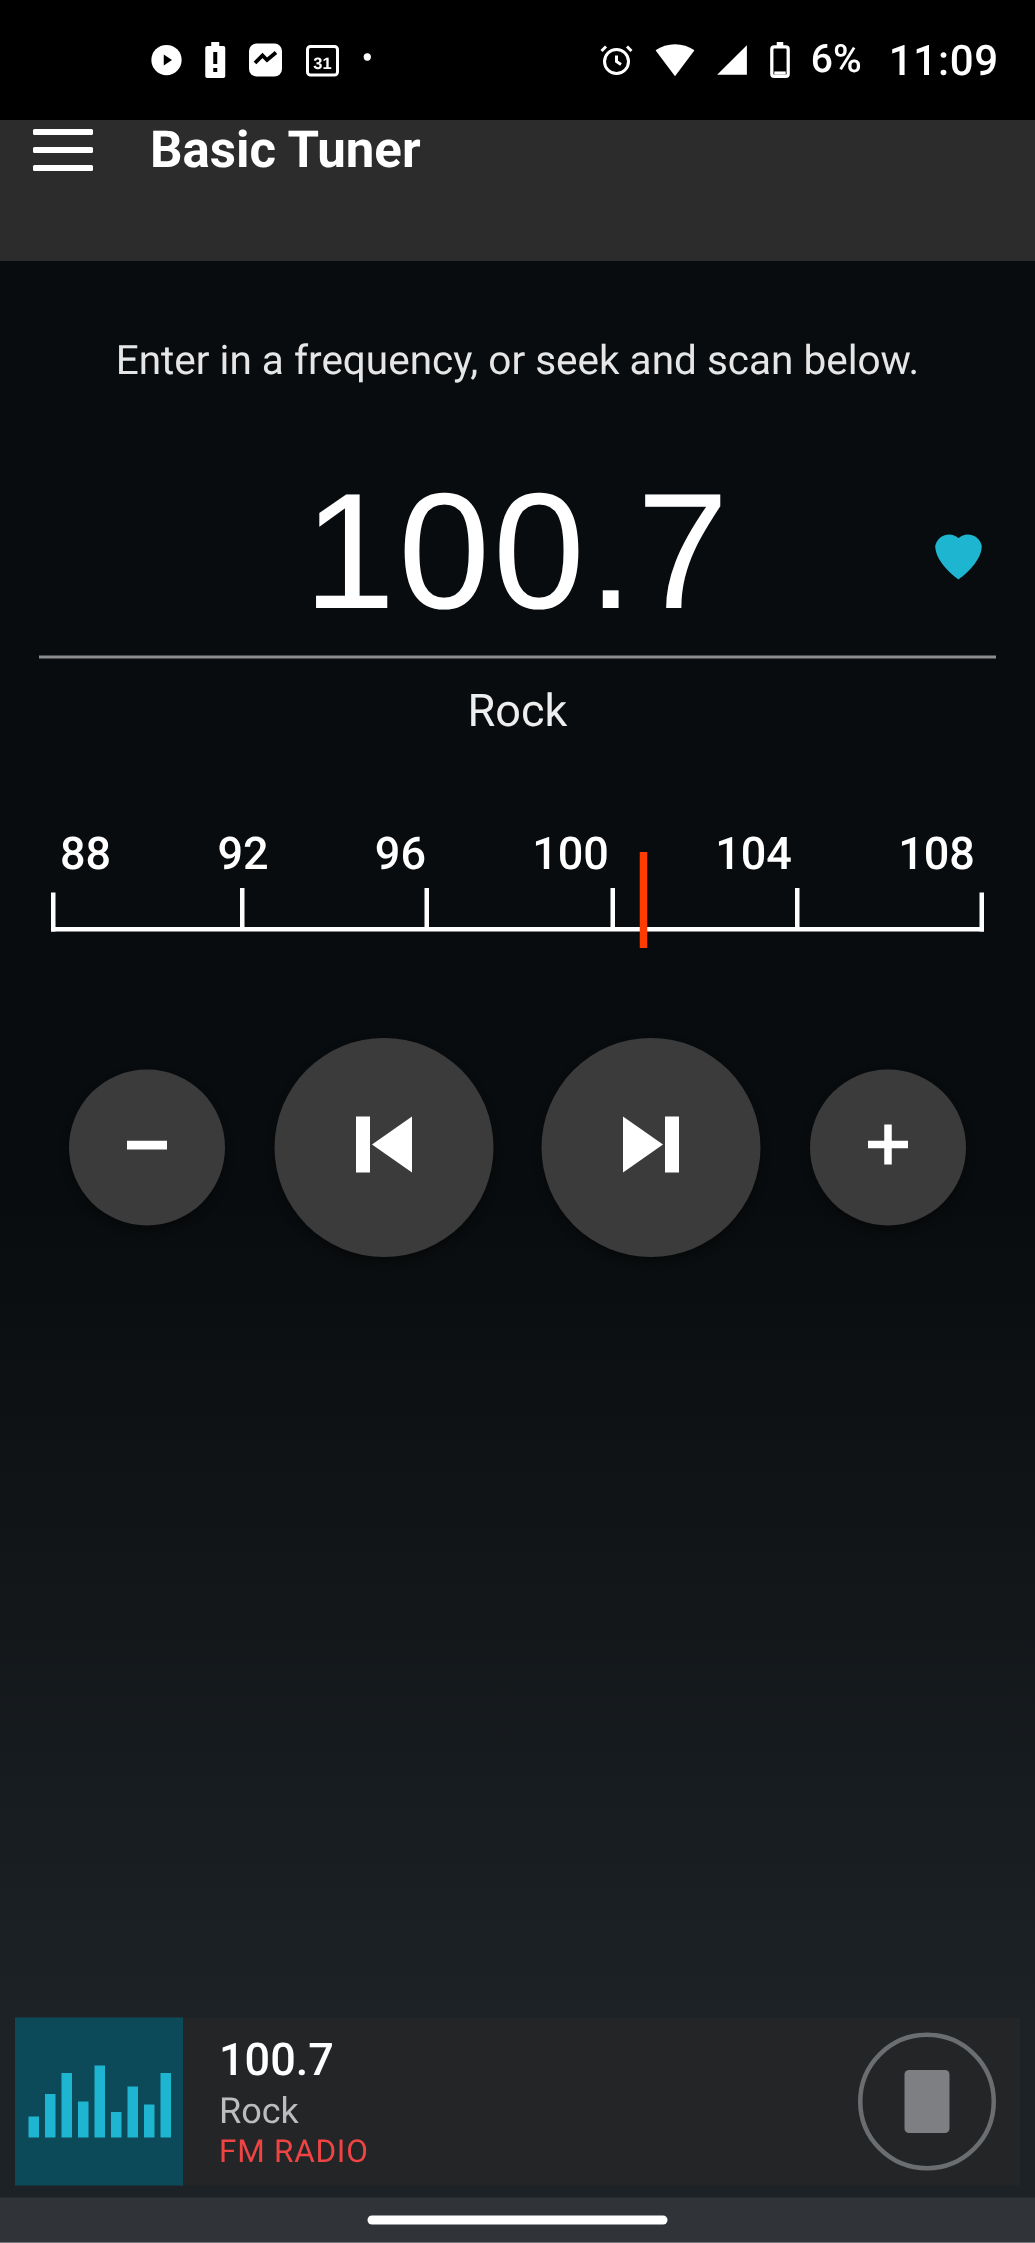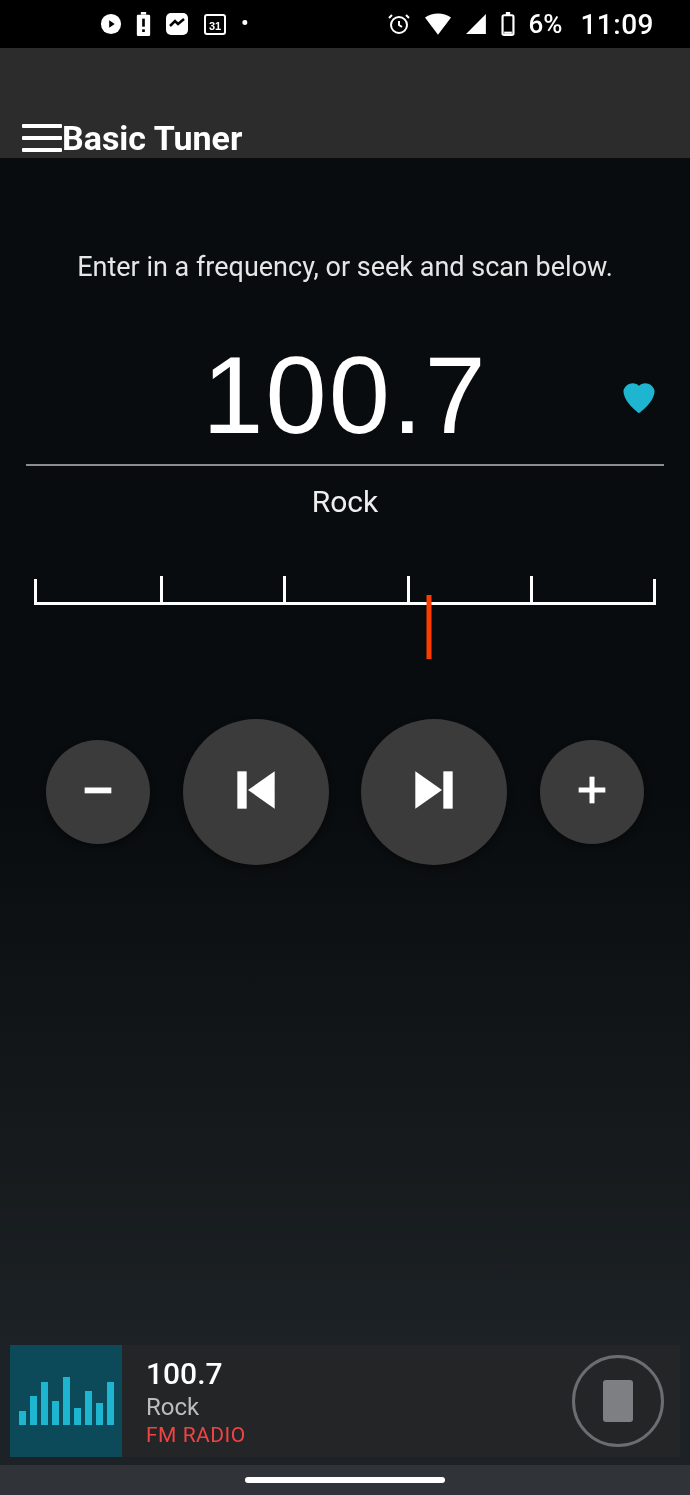--- a/index.html
+++ b/index.html
@@ -6,54 +6,55 @@
   html, body { width: 690px; height: 1495px; overflow: hidden; }
   body {
     font-family: Roboto, "Helvetica Neue", Arial, sans-serif;
     background: linear-gradient(to bottom, #090c0e 0%, #090c0e 800px, #1d2226 1350px);
     color: #ffffff;
     position: relative;
   }
 
   
   .status-bar {
-    height: 48px;
+    height: 80px;
     background: #000000;
     display: flex;
     justify-content: space-between;
     align-items: center;
-    padding: 0 36px 0 100px;
+    padding: 0 24px 0 100px;
     font-size: 26px;
     font-weight: 500;
     color: #ffffff;
   }
   .status-left, .status-right { display: flex; align-items: center; gap: 14px; }
   .status-left .sicon,
   .status-right .sicon { display: inline-flex; align-items: center; justify-content: center; }
   .status-right .pct { font-size: 26px; }
   .status-right .time { font-size: 28px; letter-spacing: 0.5px; margin-left: 4px;}
 
   
   .app-bar {
-    height: 110px;
+    height: 94px;
     background: #2c2c2c;
     display: flex;
-    align-items: flex-end;
+    align-items: flex-start;
     padding: 0 22px;
+    gap: 38px;
   }
   .hamburger {
     width: 40px; height: 40px;
     display: flex; flex-direction: column; justify-content: center; gap: 8px;
     cursor: pointer;
   }
   .hamburger span { display:block; height:4px; background:#fff; border-radius:1px; }
   .app-title { font-size: 34px; font-weight: 700; color: #fff; }
 
   
-  .main { padding: 50px 26px 0; margin-top: 43px; }
+  .main { padding: 50px 26px 0; }
   .instruction {
     text-align: center;
     font-size: 27px;
     font-weight: 400;
     color: #e6e6e6;
     margin-bottom: 48px;
   }
   .freq-wrap {
     position: relative;
     border-bottom: 2px solid #8d8d8d;
@@ -269,20 +270,28 @@
     <span class="fav-heart">
       <svg width="42" height="38" viewBox="0 0 24 22">
           <path d="M12 21s-9-6.2-9-13A5.5 5.5 0 0 1 12 5a5.5 5.5 0 0 1 9 3c0 6.8-9 13-9 13z" fill="#1eb5d0"></path>
         </svg>
     </span>
   </div>
 
   <div class="genre">Rock</div>
 
   <div class="dial">
+    <div class="dial-labels">
+      <span>88</span>
+      <span>92</span>
+      <span>96</span>
+      <span>100</span>
+      <span>104</span>
+      <span>108</span>
+    </div>
     <div class="dial-scale" id="dial-scale">
         <div class="tick" style="left: 20%;"></div>
         <div class="tick" style="left: 40%;"></div>
         <div class="tick" style="left: 60%;"></div>
         <div class="tick" style="left: 80%;"></div>
       </div>
   <div class="dial-needle" style="left: 63.5%;"></div>
     </div>
 
   <div class="controls">

